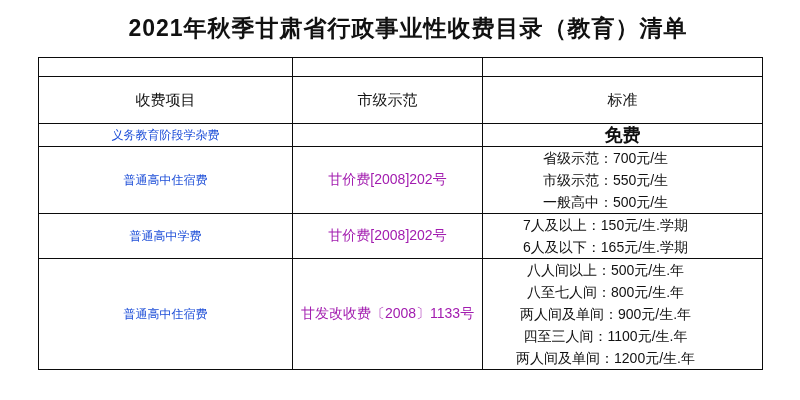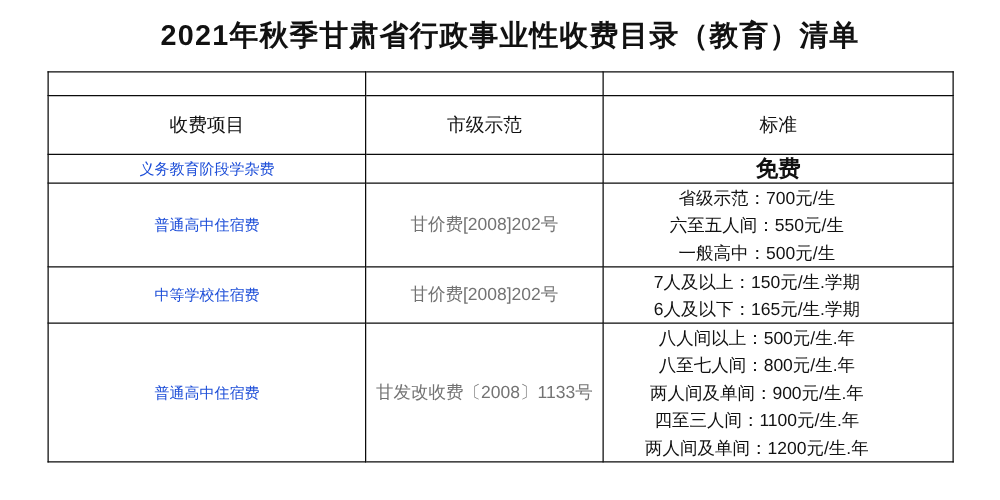--- a/index.html
+++ b/index.html
@@ -66,21 +66,21 @@
     font-weight: normal;
     color: #111;
   }
   td.item-cell {
     font-size: 12px;
     color: #1d4ed8;
     padding: 10px 4px;
   }
   td.basis-cell {
     font-size: 14px;
-    color: #737373;
+    color: #a21caf;
     padding: 10px 4px;
   }
   td.std-cell {
     font-size: 14px;
     color: #111;
     padding: 9px 4px;
   }
   td.std-cell.single {
     font-size: 18px;
     font-weight: bold;
@@ -135,28 +135,28 @@
             <span class="std-center">免费</span>
           </td>
         </tr>
 
         <tr>
           <td class="item-cell">普通高中住宿费</td>
           <td class="basis-cell">甘价费[2008]202号</td>
           <td class="std-cell">
             <span class="std-lines">
               <span class="line">省级示范：700元/生</span>
-              <span class="line">六至五人间：550元/生</span>
+              <span class="line">市级示范：550元/生</span>
               <span class="line">一般高中：500元/生</span>
             </span>
           </td>
         </tr>
 
         <tr>
-          <td class="item-cell">中等学校住宿费</td>
+          <td class="item-cell">普通高中学费</td>
           <td class="basis-cell">甘价费[2008]202号</td>
           <td class="std-cell">
             <span class="std-lines">
               <span class="line">7人及以上：150元/生.学期</span>
               <span class="line">6人及以下：165元/生.学期</span>
             </span>
           </td>
         </tr>
 
         <tr>

